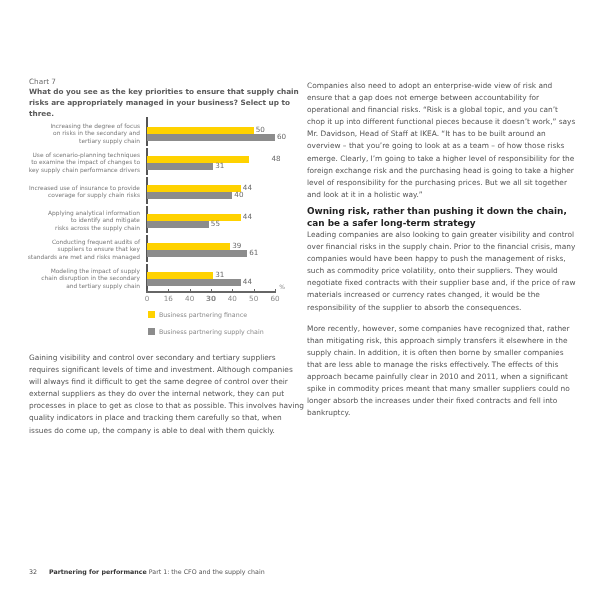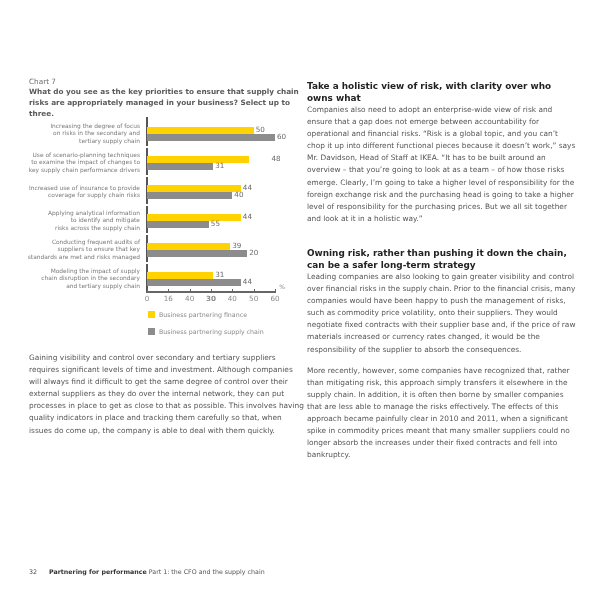--- a/index.html
+++ b/index.html
@@ -11,21 +11,21 @@
   .cat-label { width:120px; right:auto; text-align:right; font-size:5.9px; color:#7a7a7a; line-height:7.3px; }
   .val-label { font-size:7.2px; color:#6a6a6a; }
   .tick-label { font-size:7.2px; color:#8a8a8a; width:20px; text-align:center; }
   .legend-item { font-size:6.3px; color:#8a8a8a; display:flex; align-items:center; }
   .legend-swatch { width:7px; height:7px; margin-right:4px; }
   .body-text { font-size:7.4px; line-height:12.1px; color:#555; }
   .left-para { left:29px; top:352px; width:275px; }
   .right-col { left:307px; top:80px; width:270px; }
   .heading { font-size:8.9px; font-weight:bold; color:#222; line-height:12px; margin:0; }
   .right-col p { margin:0; }
-  .h2 { margin-top:22px; }
+  .h2 { margin-top:4px; }
   .p-block { margin-top:9px !important; }
   .footer { left:29px; top:568px; font-size:6.3px; color:#555; }
   .footer .page-num { margin-right:10px; color:#444; }
   .footer .pub { font-weight:bold; color:#333; }
 </style>
 </head>
 <body>
 
 <div class="abs chart-label">Chart 7</div>
 <div class="abs chart-title">What do you see as the key priorities to ensure that supply chain risks are appropriately managed in your business? Select up to three.</div>
@@ -89,21 +89,21 @@
     <div class="abs" style="left: 147px; top: 221px; width: 61.8667px; height: 6.5px; background: rgb(140, 140, 140);"></div>
     <div class="abs val-label" style="left: 210.867px; top: 218.5px;">55</div>
     <div class="abs cat-label" style="left: 20px; top: 239.05px;">
       <div>Conducting frequent audits of</div>
       <div>suppliers to ensure that key</div>
       <div>standards are met and risks managed</div>
     </div>
     <div class="abs" style="left: 147px; top: 243px; width: 83.2px; height: 6.5px; background: rgb(255, 210, 0);"></div>
     <div class="abs val-label" style="left: 232.2px; top: 240.5px; text-align: center;">39</div>
     <div class="abs" style="left: 147px; top: 250px; width: 100.267px; height: 6.5px; background: rgb(140, 140, 140);"></div>
-    <div class="abs val-label" style="left: 249.267px; top: 247.5px;">20</div>
+    <div class="abs val-label" style="left: 249.267px; top: 247.5px;">61</div>
     <div class="abs cat-label" style="left: 20px; top: 268.05px;">
       <div>Modeling the impact of supply</div>
       <div>chain disruption in the secondary</div>
       <div>and tertiary supply chain</div>
     </div>
     <div class="abs" style="left: 147px; top: 272px; width: 66.1333px; height: 6.5px; background: rgb(255, 210, 0);"></div>
     <div class="abs val-label" style="left: 215.133px; top: 269.5px;">31</div>
     <div class="abs" style="left: 147px; top: 279px; width: 93.8667px; height: 6.5px; background: rgb(140, 140, 140);"></div>
     <div class="abs val-label" style="left: 242.867px; top: 276.5px;">44</div>
     <div class="abs legend-item" style="left: 148px; top: 311px;">
@@ -112,21 +112,20 @@
     </div>
     <div class="abs legend-item" style="left: 148px; top: 328px;">
       <span class="legend-swatch" style="background: rgb(140, 140, 140);"></span>
       <span>Business partnering supply chain</span>
     </div>
   </div>
 
 <div class="abs body-text left-para">Gaining visibility and control over secondary and tertiary suppliers requires significant levels of time and investment. Although companies will always find it difficult to get the same degree of control over their external suppliers as they do over the internal network, they can put processes in place to get as close to that as possible. This involves having quality indicators in place and tracking them carefully so that, when issues do come up, the company is able to deal with them quickly.</div>
 
 <div class="abs body-text right-col">
-  <h3 class="heading">Take a holistic view of risk, with clarity over who owns what</h3>
   <p>Companies also need to adopt an enterprise-wide view of risk and ensure that a gap does not emerge between accountability for operational and financial risks. “Risk is a global topic, and you can’t chop it up into different functional pieces because it doesn’t work,” says Mr. Davidson, Head of Staff at IKEA. “It has to be built around an overview – that you’re going to look at as a team – of how those risks emerge. Clearly, I’m going to take a higher level of responsibility for the foreign exchange risk and the purchasing head is going to take a higher level of responsibility for the purchasing prices. But we all sit together and look at it in a holistic way.”</p>
   <h3 class="heading h2">Owning risk, rather than pushing it down the chain, can be a safer long-term strategy</h3>
   <p>Leading companies are also looking to gain greater visibility and control over financial risks in the supply chain. Prior to the financial crisis, many companies would have been happy to push the management of risks, such as commodity price volatility, onto their suppliers. They would negotiate fixed contracts with their supplier base and, if the price of raw materials increased or currency rates changed, it would be the responsibility of the supplier to absorb the consequences.</p>
   <p class="p-block">More recently, however, some companies have recognized that, rather than mitigating risk, this approach simply transfers it elsewhere in the supply chain. In addition, it is often then borne by smaller companies that are less able to manage the risks effectively. The effects of this approach became painfully clear in 2010 and 2011, when a significant spike in commodity prices meant that many smaller suppliers could no longer absorb the increases under their fixed contracts and fell into bankruptcy.</p>
 </div>
 
 <div class="abs footer">
   <span class="page-num">32</span>
   <span class="pub">Partnering for performance</span>
   <span>Part 1: the CFO and the supply chain</span>

